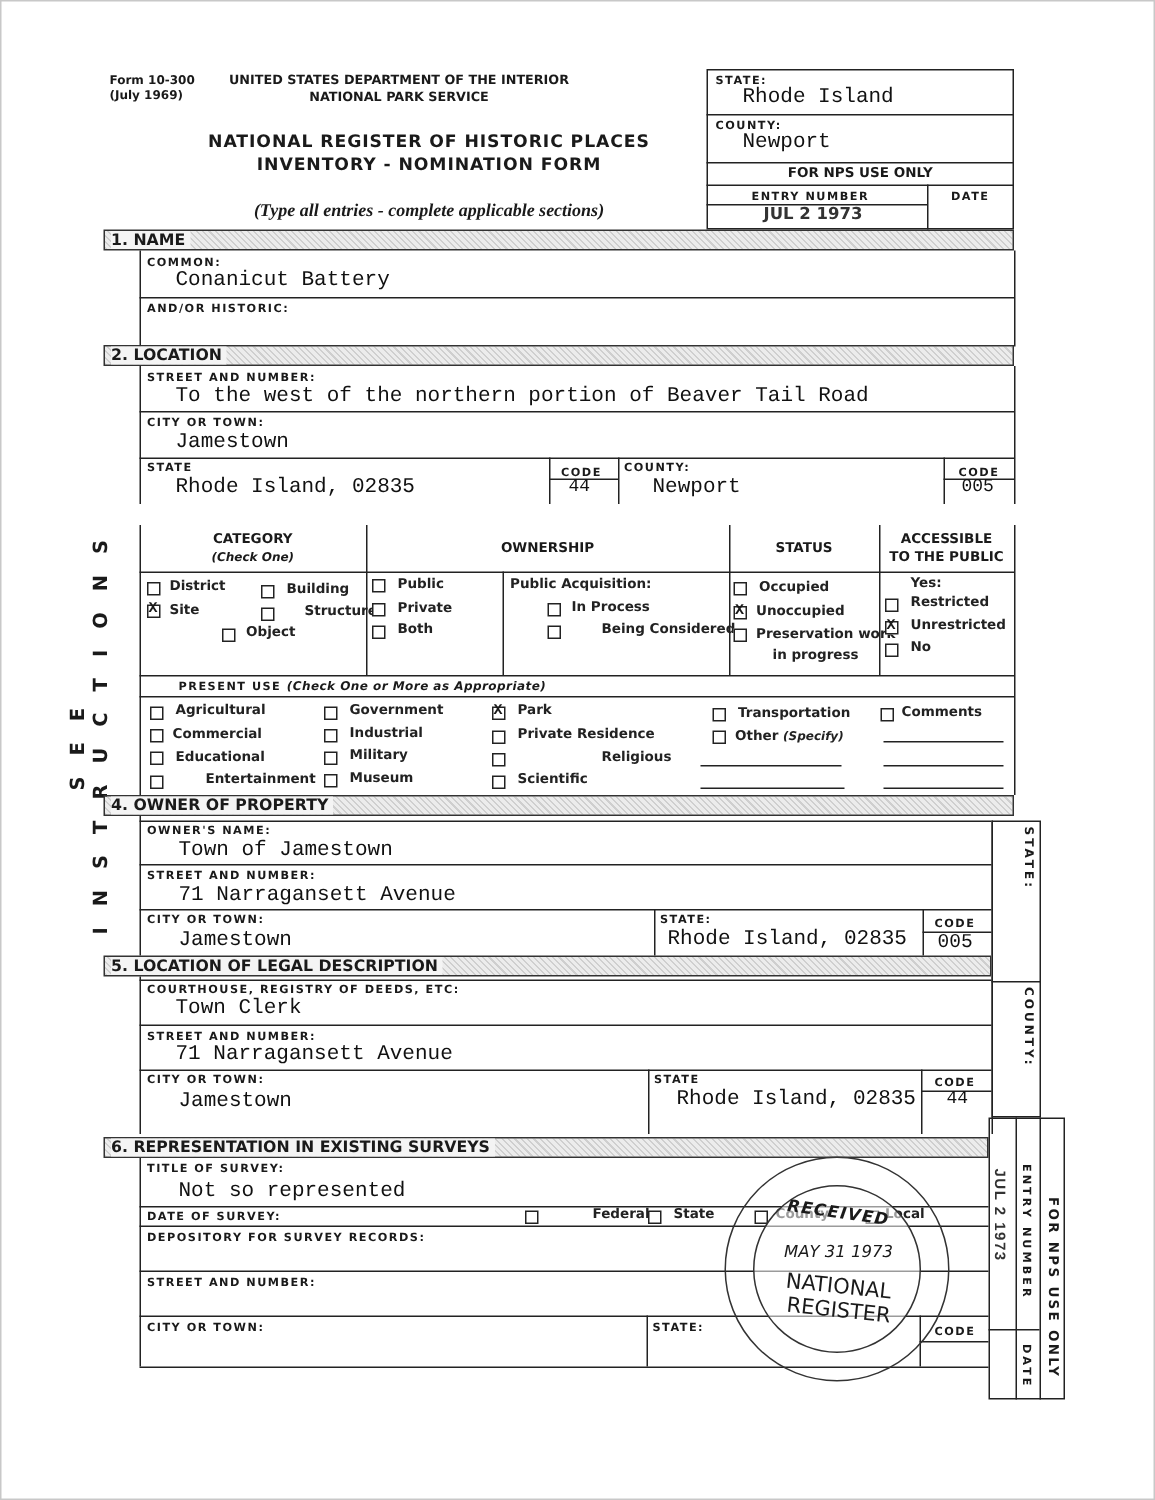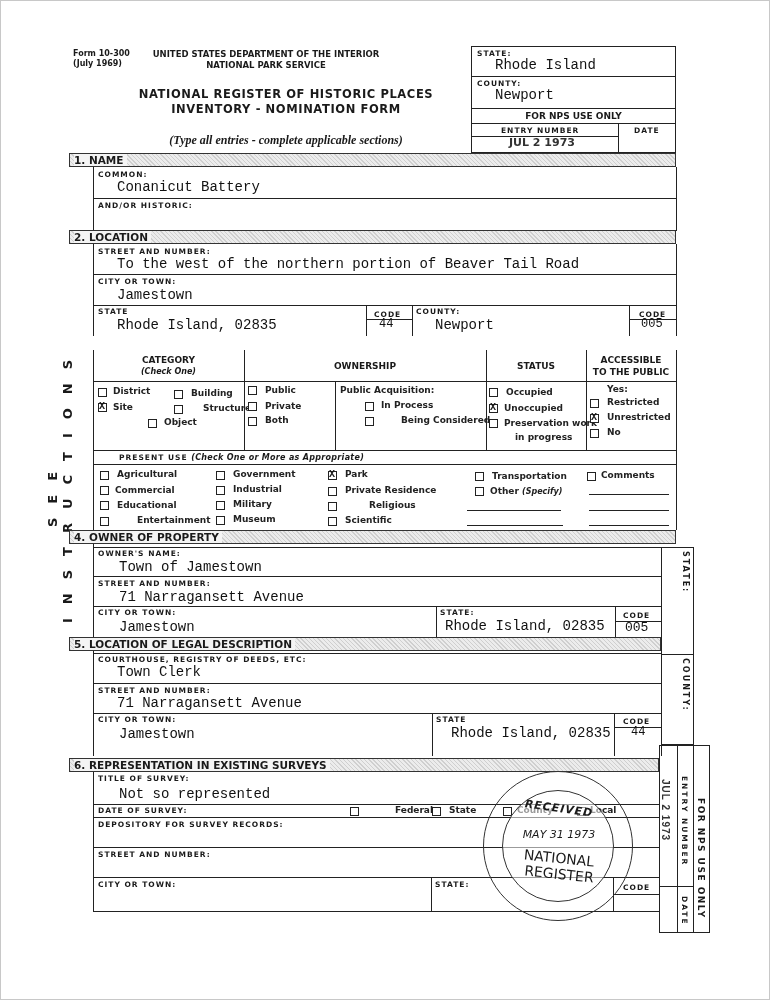--- a/index.html
+++ b/index.html
@@ -174,21 +174,21 @@
   <div class="cb" style="left:215px;top:500px;"></div>
   <div class="cbl" style="left:232px;top:498px;">Military</div>
   <div class="cb" style="left:215px;top:515px;"></div>
   <div class="cbl" style="left:232px;top:513px;">Museum</div>
 
   <div class="cb x" style="left:327px;top:470px;"></div>
   <div class="cbl" style="left:344px;top:468px;">Park</div>
   <div class="cb" style="left:327px;top:486px;"></div>
   <div class="cbl" style="left:344px;top:484px;">Private Residence</div>
   <div class="cb" style="left:327px;top:501px;"></div>
-  <div class="cbl" style="left:332px;top:499px;padding-left:36px;">Religious</div>
+  <div class="cbl" style="left:364px;top:499px;padding-left:36px;">Religious</div>
   <div class="cb" style="left:327px;top:516px;"></div>
   <div class="cbl" style="left:344px;top:514px;">Scientific</div>
 
   <div class="cb" style="left:474px;top:471px;"></div>
   <div class="cbl" style="left:491px;top:470px;">Transportation</div>
   <div class="cb" style="left:474px;top:486px;"></div>
   <div class="cbl" style="left:489px;top:485px;">
     <span>Other</span>
     <i style="font-size:8px;">(Specify)</i>
   </div>

